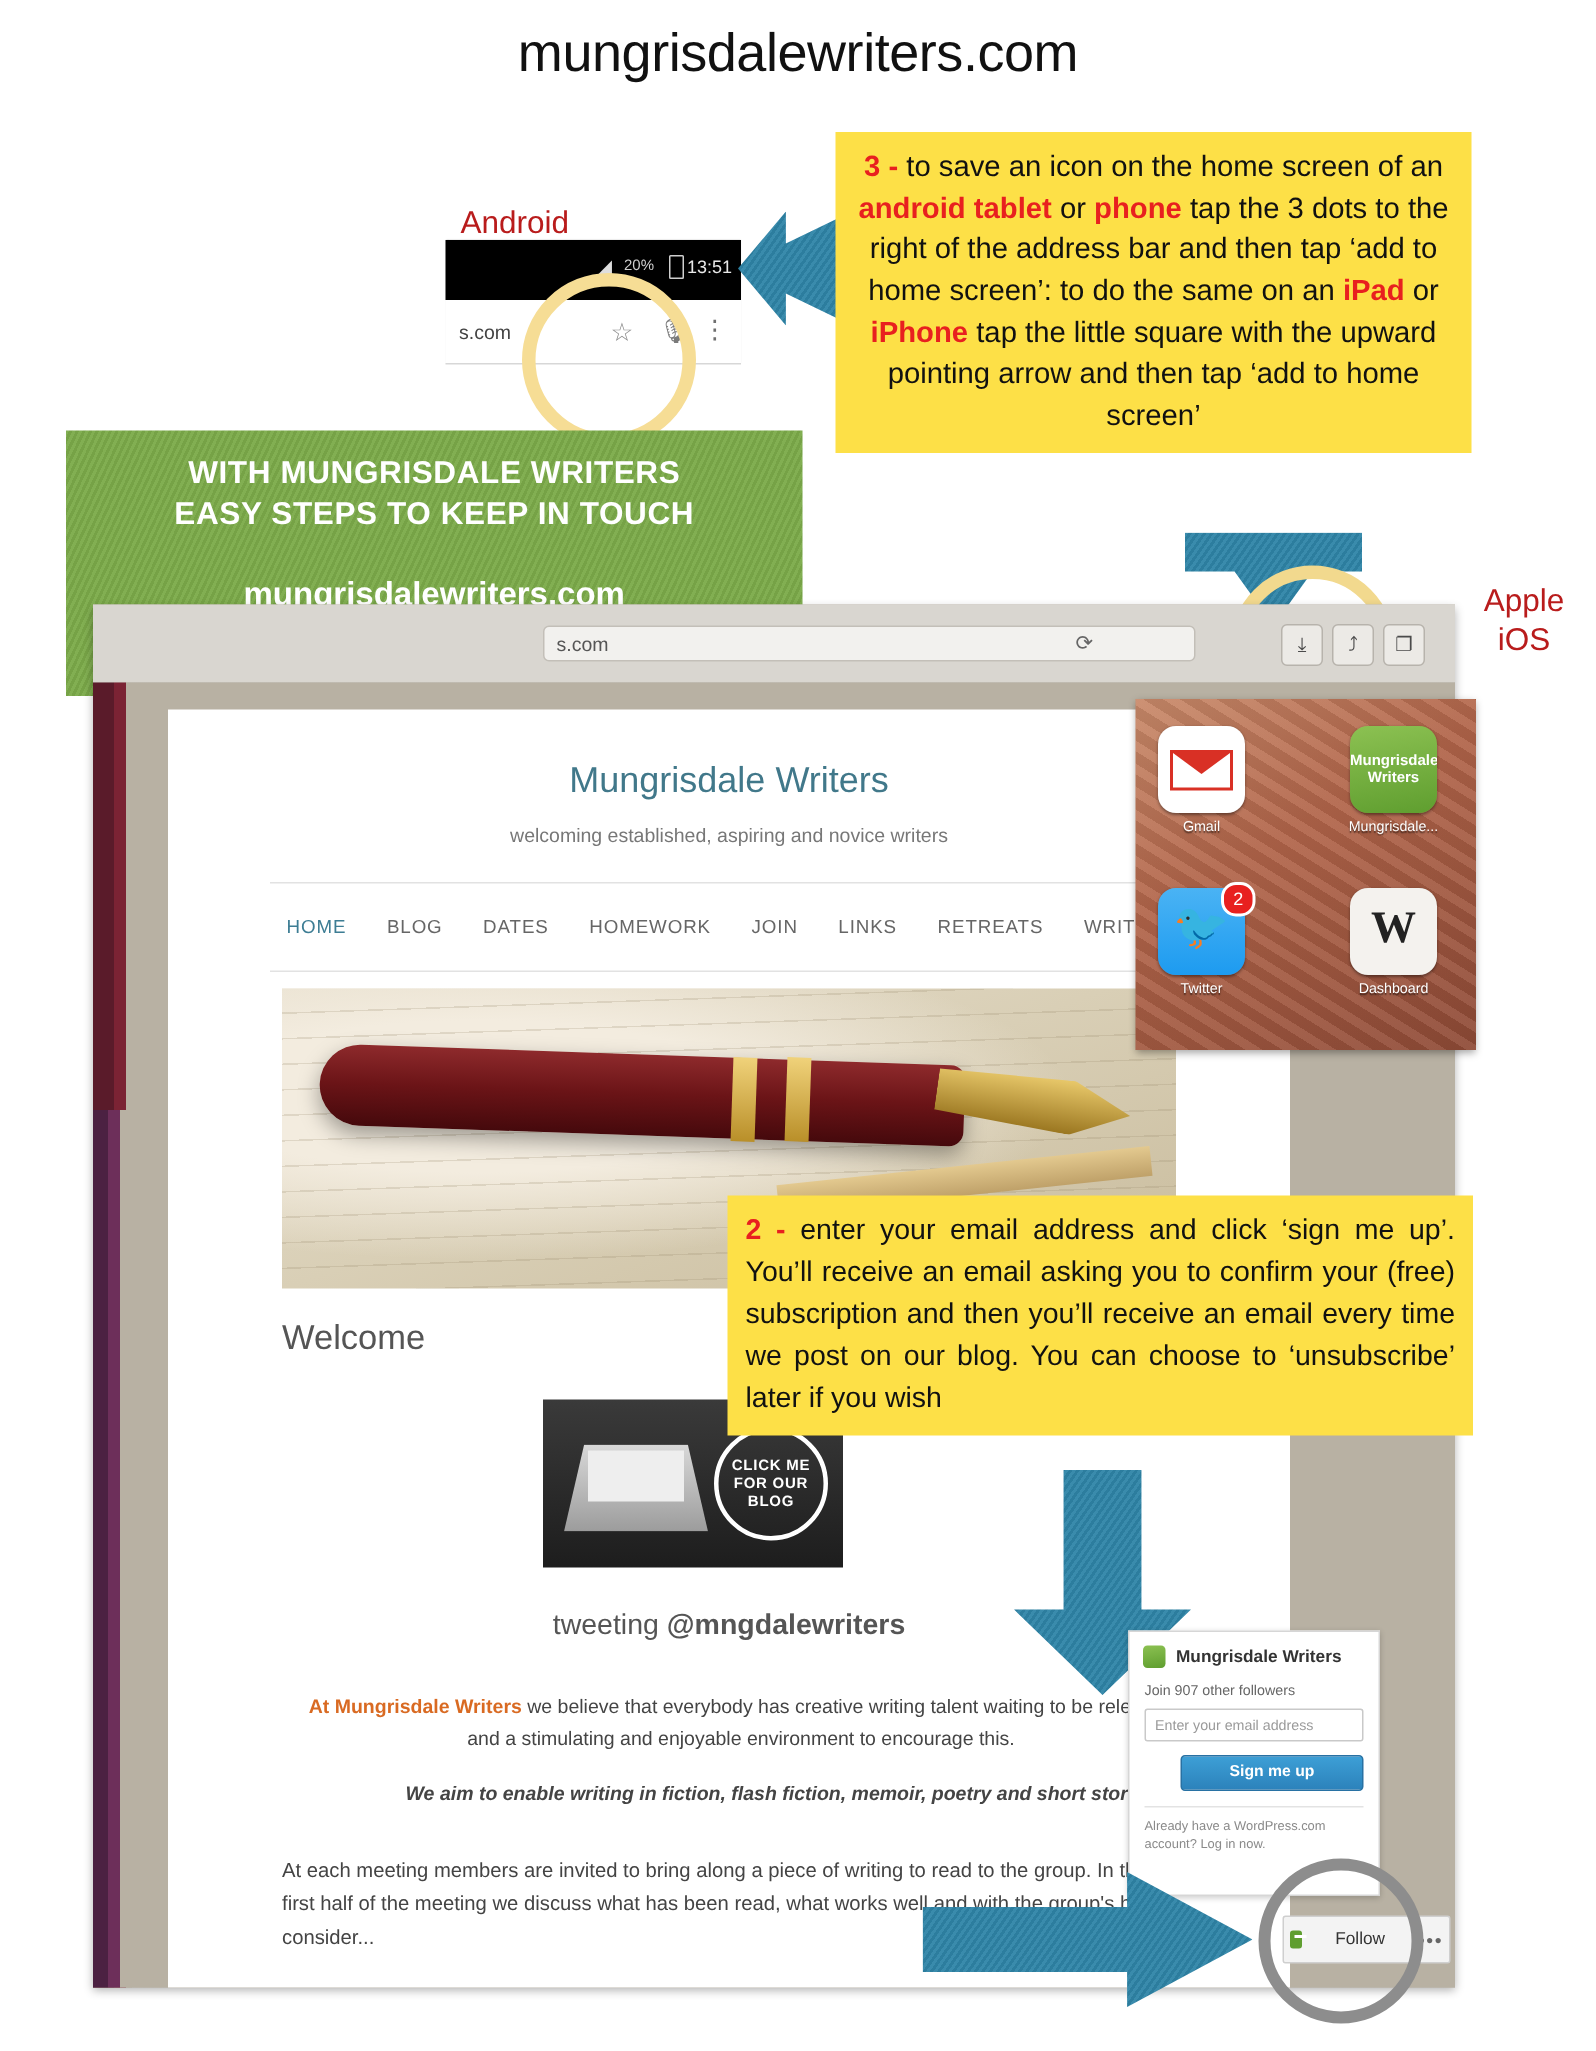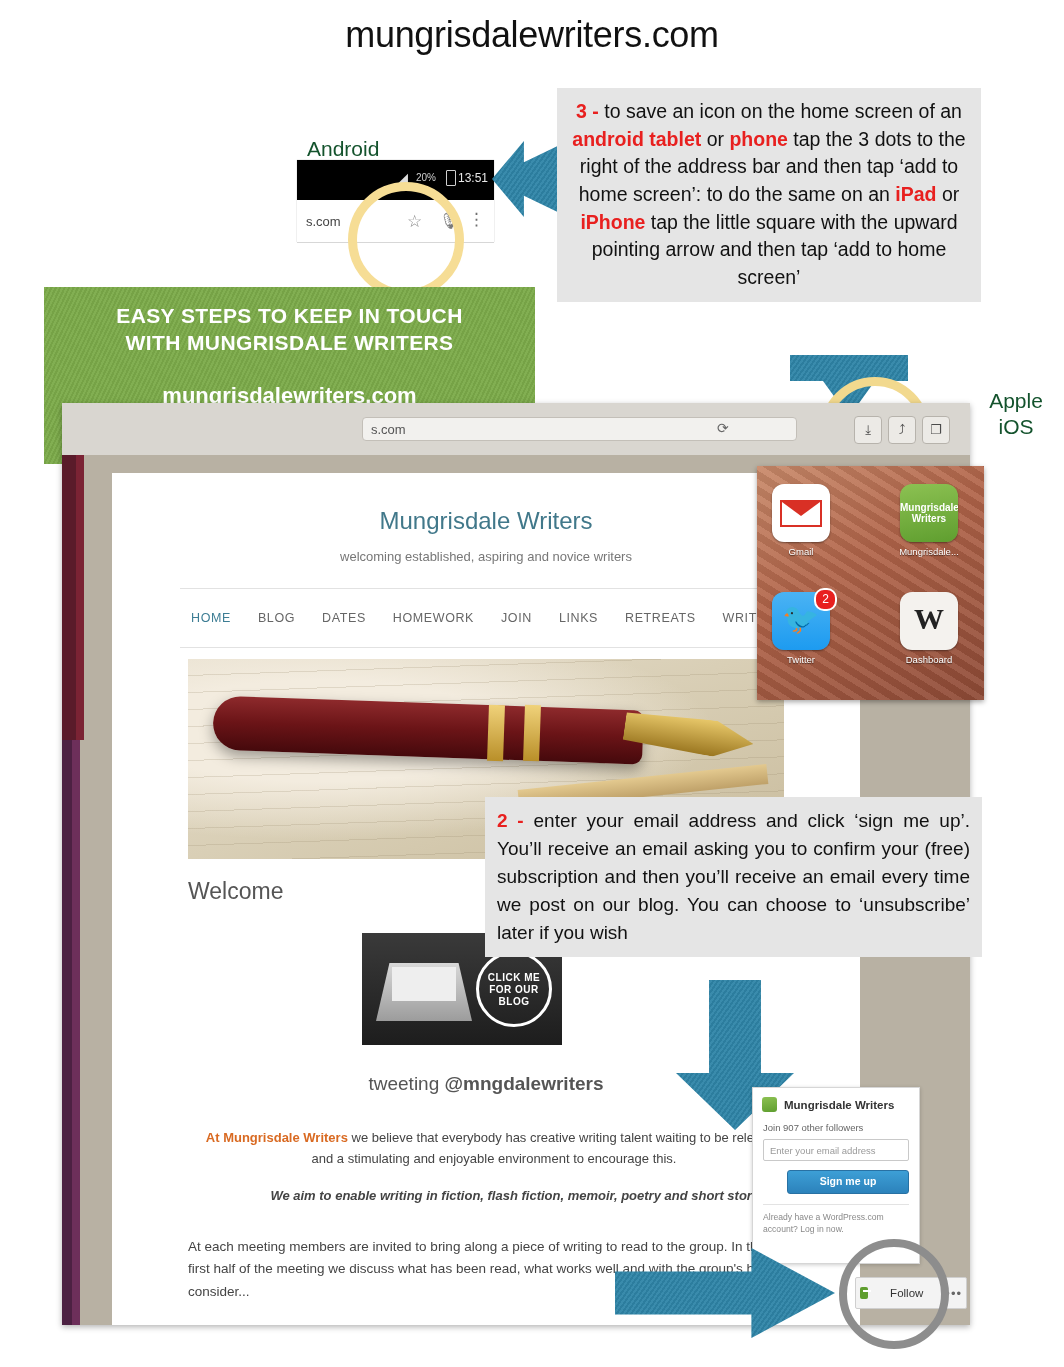--- a/index.html
+++ b/index.html
@@ -27,21 +27,21 @@
     width: 1064px;
     text-align: center;
     font-size: 36px;
     color: #111;
     letter-spacing: -0.3px;
   }
 
   
   .callout {
     position: absolute;
-    background: #e5e5e5;
+    background: #fde047;
     color: #111;
     box-sizing: border-box;
     padding: 10px 12px;
     font-size: 19.5px;
     line-height: 1.38;
   }
   .callout .num {
     color: #e8201f;
     font-weight: bold;
   }
@@ -104,21 +104,21 @@
   #promo .l4 {
     margin-top: 4px;
     font-size: 22px;
   }
   #promo .l4 b { font-weight: bold; }
 
   
   .plain-label {
     position: absolute;
     font-size: 21px;
-    color: #14532d;
+    color: #b91c1c;
   }
   #label-android { left: 307px; top: 137px; }
   #label-apple {
     left: 976px; top: 388px;
     width: 80px;
     text-align: center;
     line-height: 1.25;
   }
 
   
@@ -674,22 +674,22 @@
     </div>
   </div>
   <div class="ring" id="ring-android"></div>
   <div class="arrow" id="arrow-android"></div>
 
   <div class="callout" id="callout-3">
     <span class="num">3 -</span><span> to save an icon on the home screen of an </span><span class="hl">android tablet</span><span> or </span><span class="hl">phone</span><span> tap the 3 dots to the right of the address bar and then tap ‘add to home screen’: to do the same on an </span><span class="hl">iPad</span><span> or </span><span class="hl">iPhone</span><span> tap the little square with the upward pointing arrow and then tap ‘add to home screen’</span>
   </div>
 
   <div id="promo">
+    <div class="l1">WITH MUNGRISDALE WRITERS</div>
     <div class="l1">EASY STEPS TO KEEP IN TOUCH</div>
-    <div class="l1">WITH MUNGRISDALE WRITERS</div>
     <div class="l3">mungrisdalewriters.com</div>
     <div class="l4"><span>tweeting </span><b>@mngdalewriters</b></div>
   </div>
 
   <div class="plain-label" id="label-apple"><span>Apple iOS</span></div>
   <div class="arrow" id="arrow-ios"></div>
   <div class="ring" id="ring-ios"></div>
 
   <div id="browser">
     <div class="chrome">

